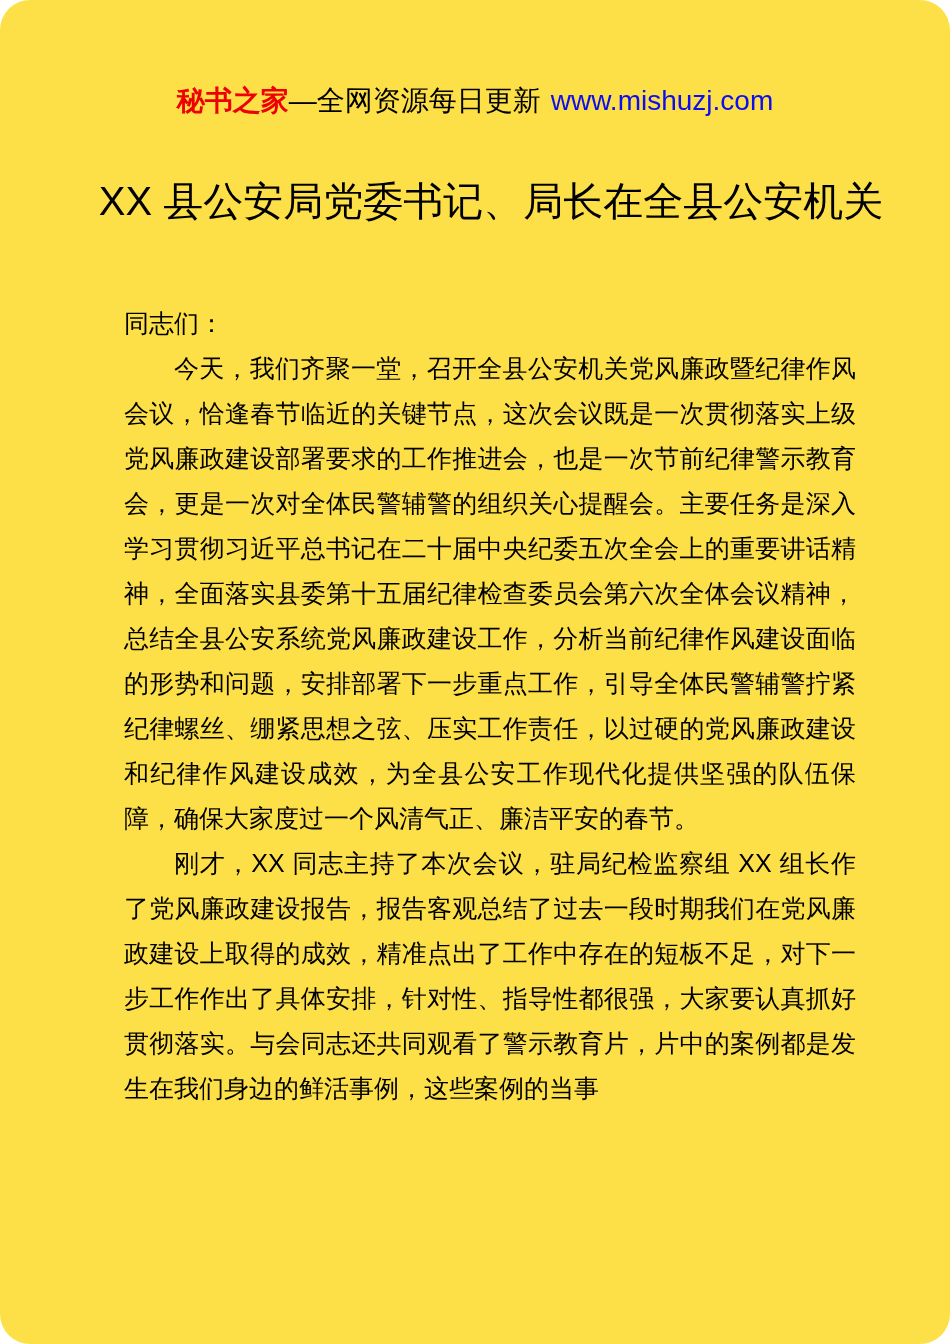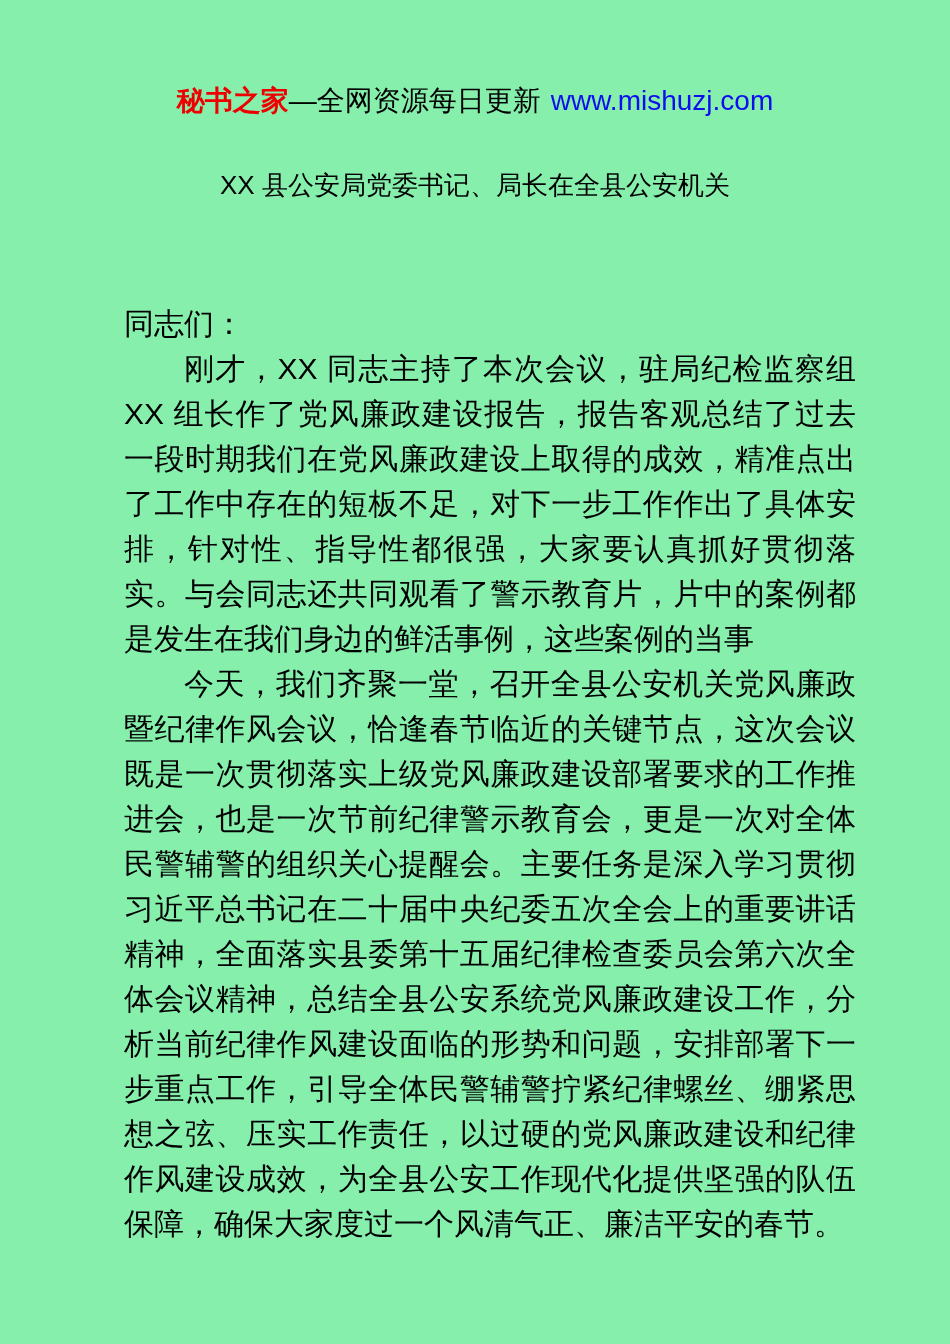--- a/index.html
+++ b/index.html
@@ -11,21 +11,22 @@
     width: 950px;
     height: 1344px;
     position: relative;
     overflow: hidden;
     font-family: "Liberation Sans", sans-serif;
     color: #000000;
   }
   .page {
     position: absolute;
     inset: 0;
-    background: #86efac;
+    background: #fde047;
+    border-radius: 30px;
   }
   
   .site-header {
     position: absolute;
     top: 84px;
     left: 0;
     width: 100%;
     text-align: center;
     font-size: 28px;
     line-height: 34px;
@@ -42,34 +43,34 @@
     color: #0d0dee;
     text-decoration: none;
     margin-left: 10px;
   }
   
   .doc-title {
     position: absolute;
     top: 162px;
     left: 75px;
     width: 800px;
-    margin: 0;
+    margin: 16px;
     text-align: center;
-    font-size: 26px;
+    font-size: 40px;
     font-weight: 500;
     line-height: 47px;
     color: #000000;
   }
   
   .doc-body {
     position: absolute;
     top: 301px;
     left: 124px;
     width: 732px;
-    font-size: 30px;
+    font-size: 25px;
     line-height: 45px;
     text-align: justify;
     text-justify: inter-ideograph;
     letter-spacing: 0;
   }
   .doc-body p {
     margin: 0;
     padding: 0;
   }
   .doc-body p.indent {
@@ -84,17 +85,17 @@
   <div class="site-header">
     <span class="brand">秘书之家</span><span class="tagline">—全网资源每日更新</span><a class="url" href="#">www.mishuzj.com</a>
   </div>
 
   <h1 class="doc-title">
     <span>XX 县公安局党委书记、局长在全县公安机关</span><br>
   </h1>
 
   <div class="doc-body">
     <p class="salutation">同志们：</p>
+    <p class="indent">今天，我们齐聚一堂，召开全县公安机关党风廉政暨纪律作风会议，恰逢春节临近的关键节点，这次会议既是一次贯彻落实上级党风廉政建设部署要求的工作推进会，也是一次节前纪律警示教育会，更是一次对全体民警辅警的组织关心提醒会。主要任务是深入学习贯彻习近平总书记在二十届中央纪委五次全会上的重要讲话精神，全面落实县委第十五届纪律检查委员会第六次全体会议精神，总结全县公安系统党风廉政建设工作，分析当前纪律作风建设面临的形势和问题，安排部署下一步重点工作，引导全体民警辅警拧紧纪律螺丝、绷紧思想之弦、压实工作责任，以过硬的党风廉政建设和纪律作风建设成效，为全县公安工作现代化提供坚强的队伍保障，确保大家度过一个风清气正、廉洁平安的春节。</p>
     <p class="indent">刚才，XX 同志主持了本次会议，驻局纪检监察组 XX 组长作了党风廉政建设报告，报告客观总结了过去一段时期我们在党风廉政建设上取得的成效，精准点出了工作中存在的短板不足，对下一步工作作出了具体安排，针对性、指导性都很强，大家要认真抓好贯彻落实。与会同志还共同观看了警示教育片，片中的案例都是发生在我们身边的鲜活事例，这些案例的当事</p>
-    <p class="indent">今天，我们齐聚一堂，召开全县公安机关党风廉政暨纪律作风会议，恰逢春节临近的关键节点，这次会议既是一次贯彻落实上级党风廉政建设部署要求的工作推进会，也是一次节前纪律警示教育会，更是一次对全体民警辅警的组织关心提醒会。主要任务是深入学习贯彻习近平总书记在二十届中央纪委五次全会上的重要讲话精神，全面落实县委第十五届纪律检查委员会第六次全体会议精神，总结全县公安系统党风廉政建设工作，分析当前纪律作风建设面临的形势和问题，安排部署下一步重点工作，引导全体民警辅警拧紧纪律螺丝、绷紧思想之弦、压实工作责任，以过硬的党风廉政建设和纪律作风建设成效，为全县公安工作现代化提供坚强的队伍保障，确保大家度过一个风清气正、廉洁平安的春节。</p>
   </div>
 
 </div>
 
 </body></html>

